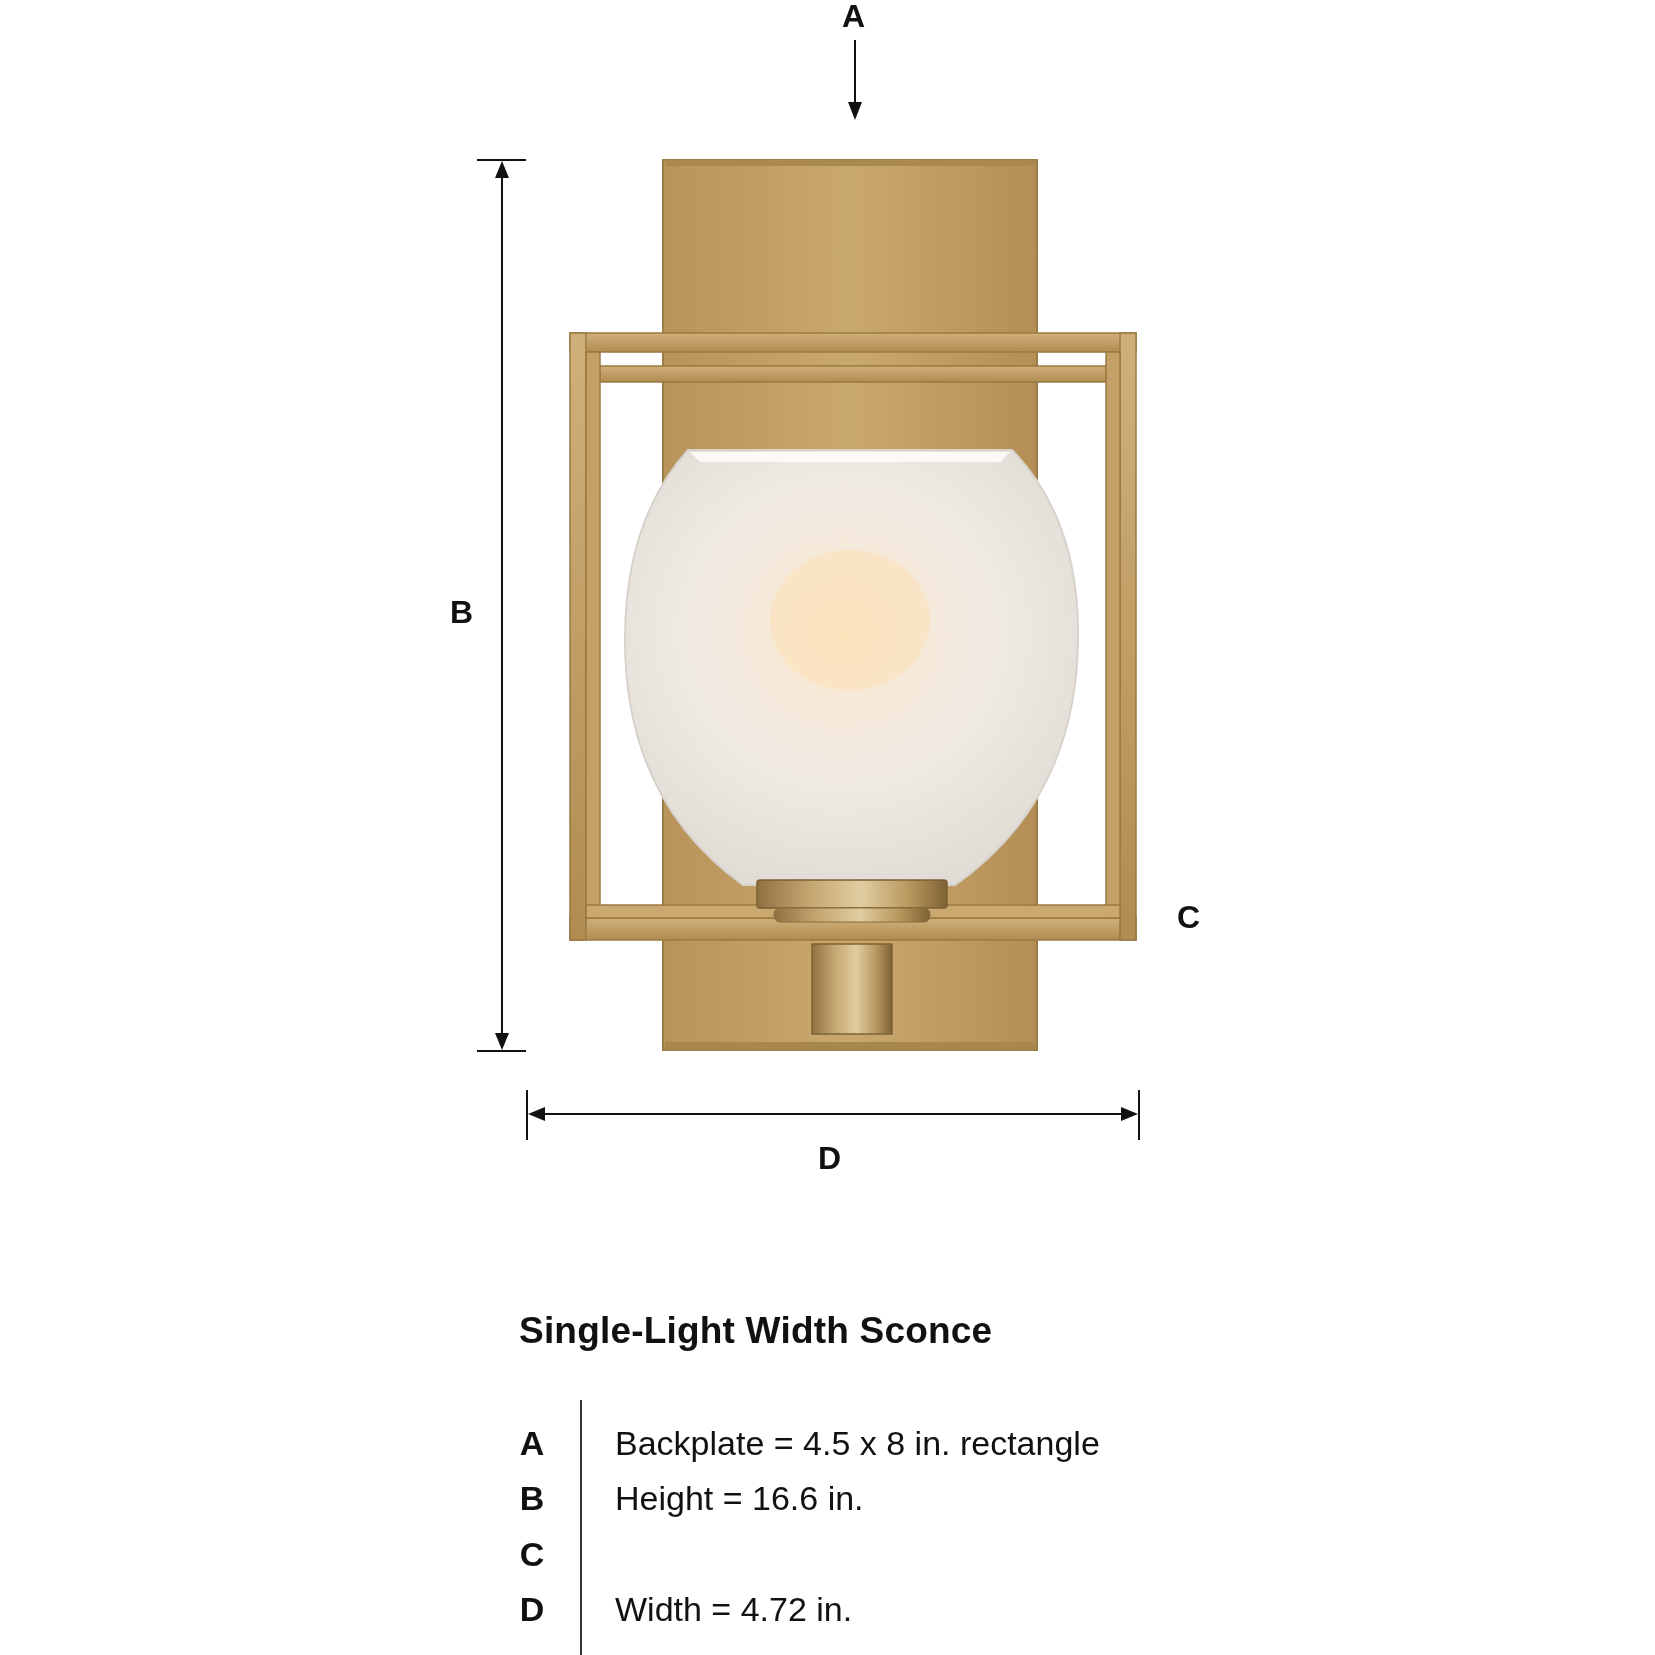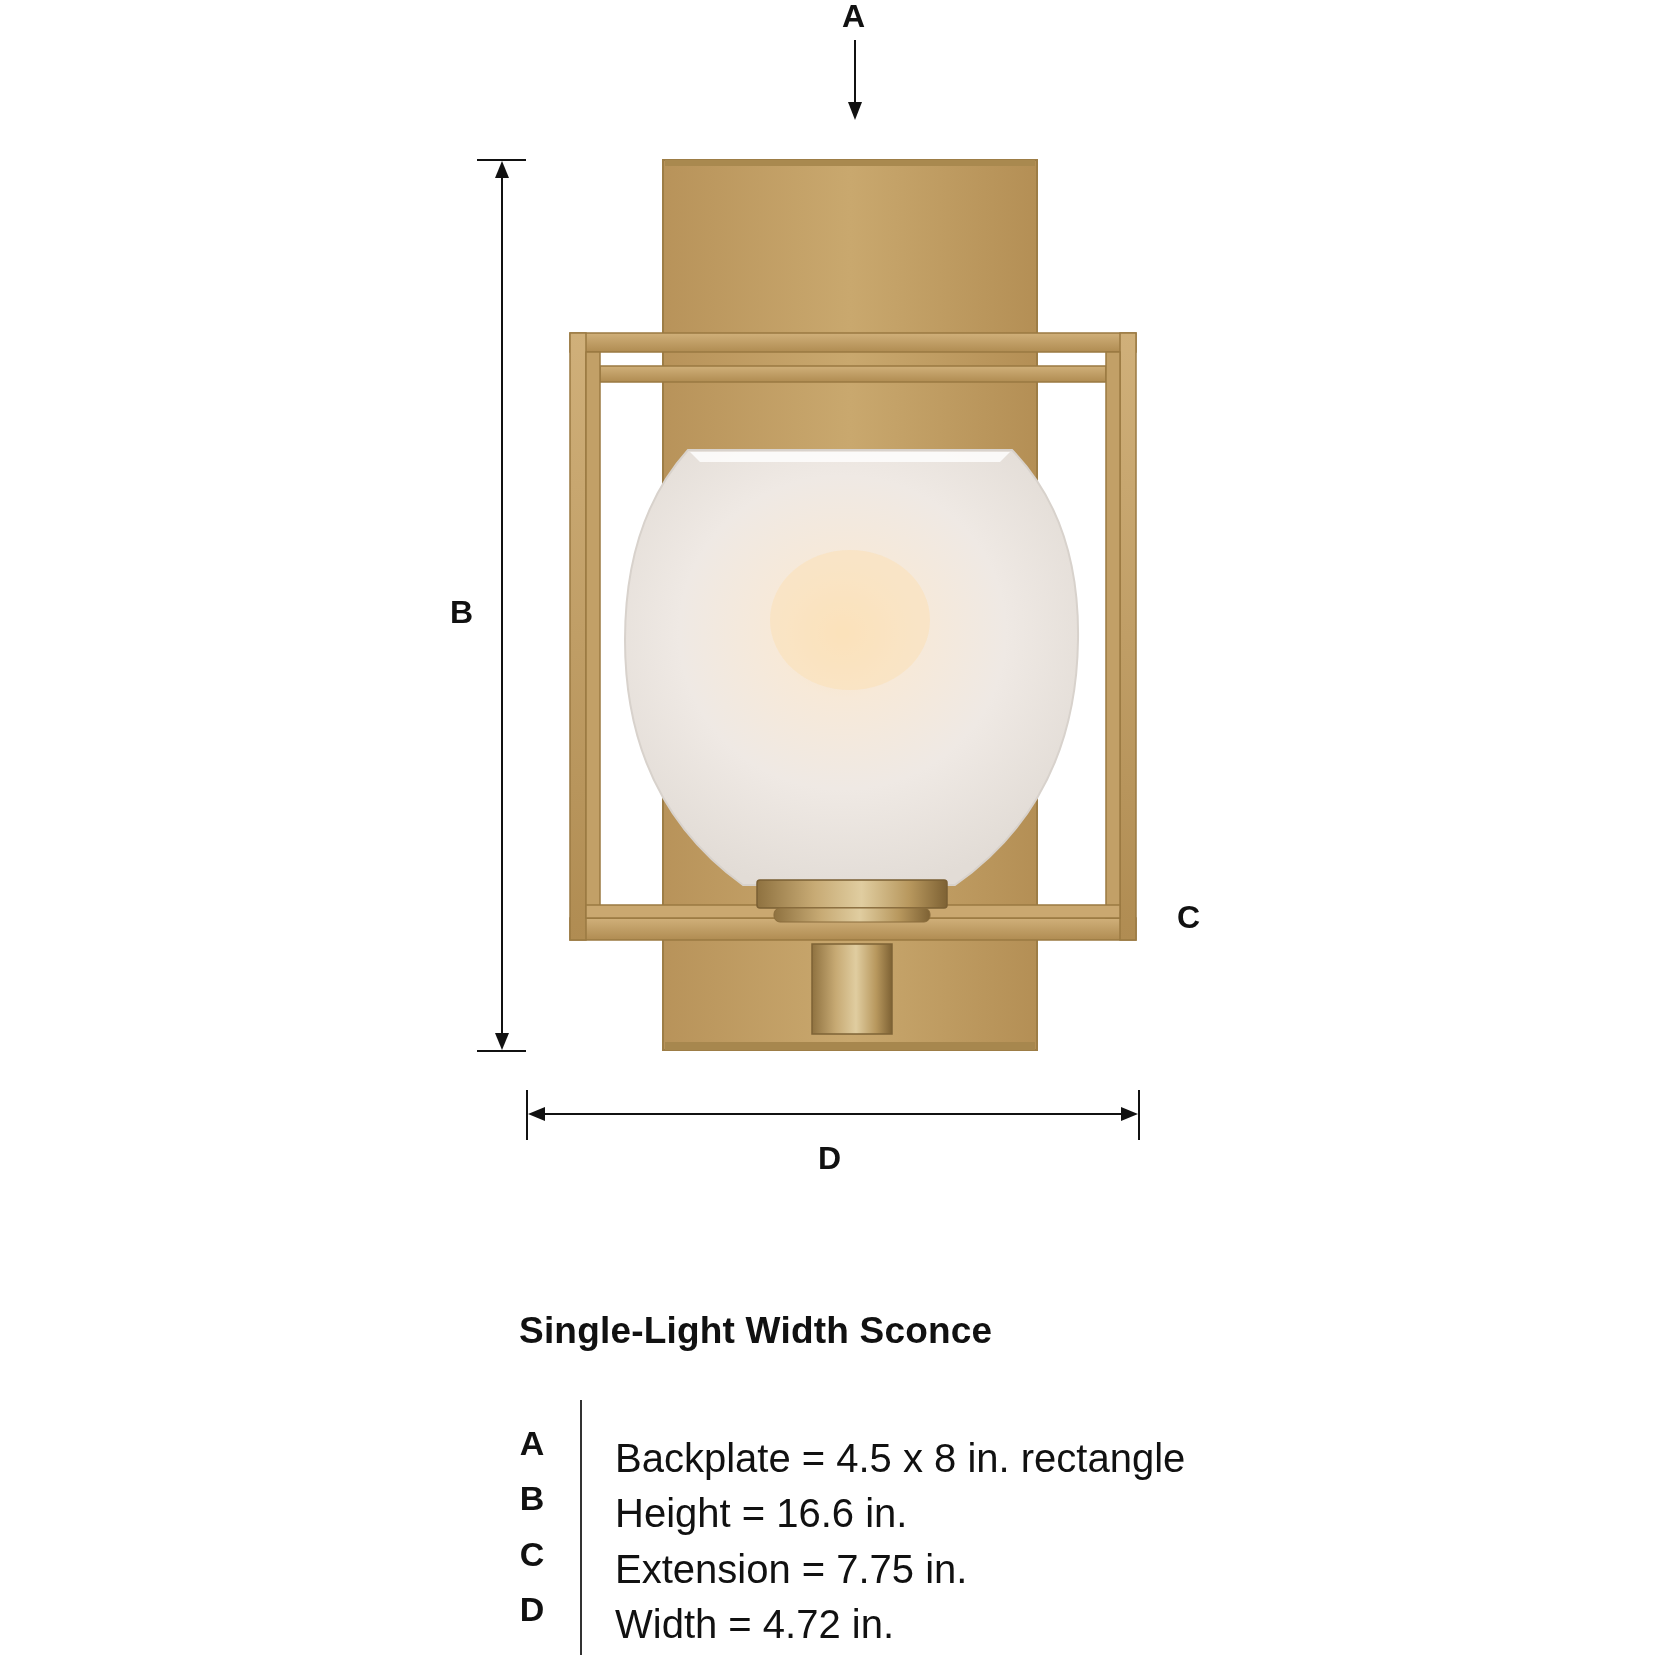--- a/index.html
+++ b/index.html
@@ -4,21 +4,21 @@
 <style>
   html, body { margin:0; padding:0; background:#ffffff; }
   body { width:1655px; height:1655px; position:relative; overflow:hidden;
          font-family:"Liberation Sans", sans-serif; color:#111; }
   .dim-label { position:absolute; font-weight:bold; font-size:32px; color:#111; line-height:1; }
   svg { position:absolute; left:0; top:0; }
   .title { position:absolute; left:519px; top:1310px; font-size:37px; font-weight:bold; color:#111; white-space:nowrap; letter-spacing:0.2px; }
   .spec-divider { position:absolute; left:580px; top:1400px; width:2px; height:255px; background:#333; }
   .spec-row { position:absolute; left:515px; height:56px; width:700px; }
   .spec-key { position:absolute; left:0; top:0; width:34px; text-align:center; font-size:34px; font-weight:bold; color:#111; }
-  .spec-val { position:absolute; left:100px; top:12px; font-size:40px; color:#111; white-space:nowrap; }
+  .spec-val { position:absolute; left:100px; top:0; font-size:34px; color:#111; white-space:nowrap; }
 </style>
 </head>
 <body>
 
 <svg width="1655" height="1655" viewBox="0 0 1655 1655">
   <defs>
     <linearGradient id="brassV" x1="0" x2="1" y1="0" y2="0">
       <stop offset="0" stop-color="#b8935a"></stop>
       <stop offset="0.5" stop-color="#c9a86e"></stop>
       <stop offset="1" stop-color="#b48f55"></stop>
@@ -113,18 +113,17 @@
 <div class="spec-row" style="top:1424px;">
   <span class="spec-key">A</span>
   <span class="spec-val">Backplate = 4.5 x 8 in. rectangle</span>
 </div>
 <div class="spec-row" style="top:1479px;">
   <span class="spec-key">B</span>
   <span class="spec-val">Height = 16.6 in.</span>
 </div>
 <div class="spec-row" style="top:1535px;">
   <span class="spec-key">C</span>
-  <span class="spec-val">Extension = 7.75 in.</span>
 </div>
 <div class="spec-row" style="top:1590px;">
   <span class="spec-key">D</span>
   <span class="spec-val">Width = 4.72 in.</span>
 </div>
 
 </body></html>

